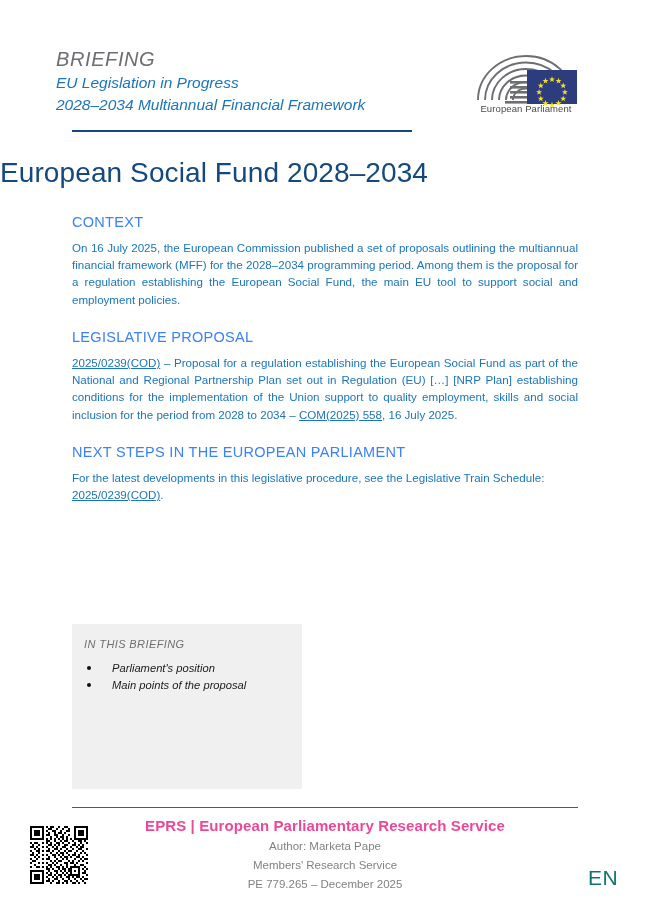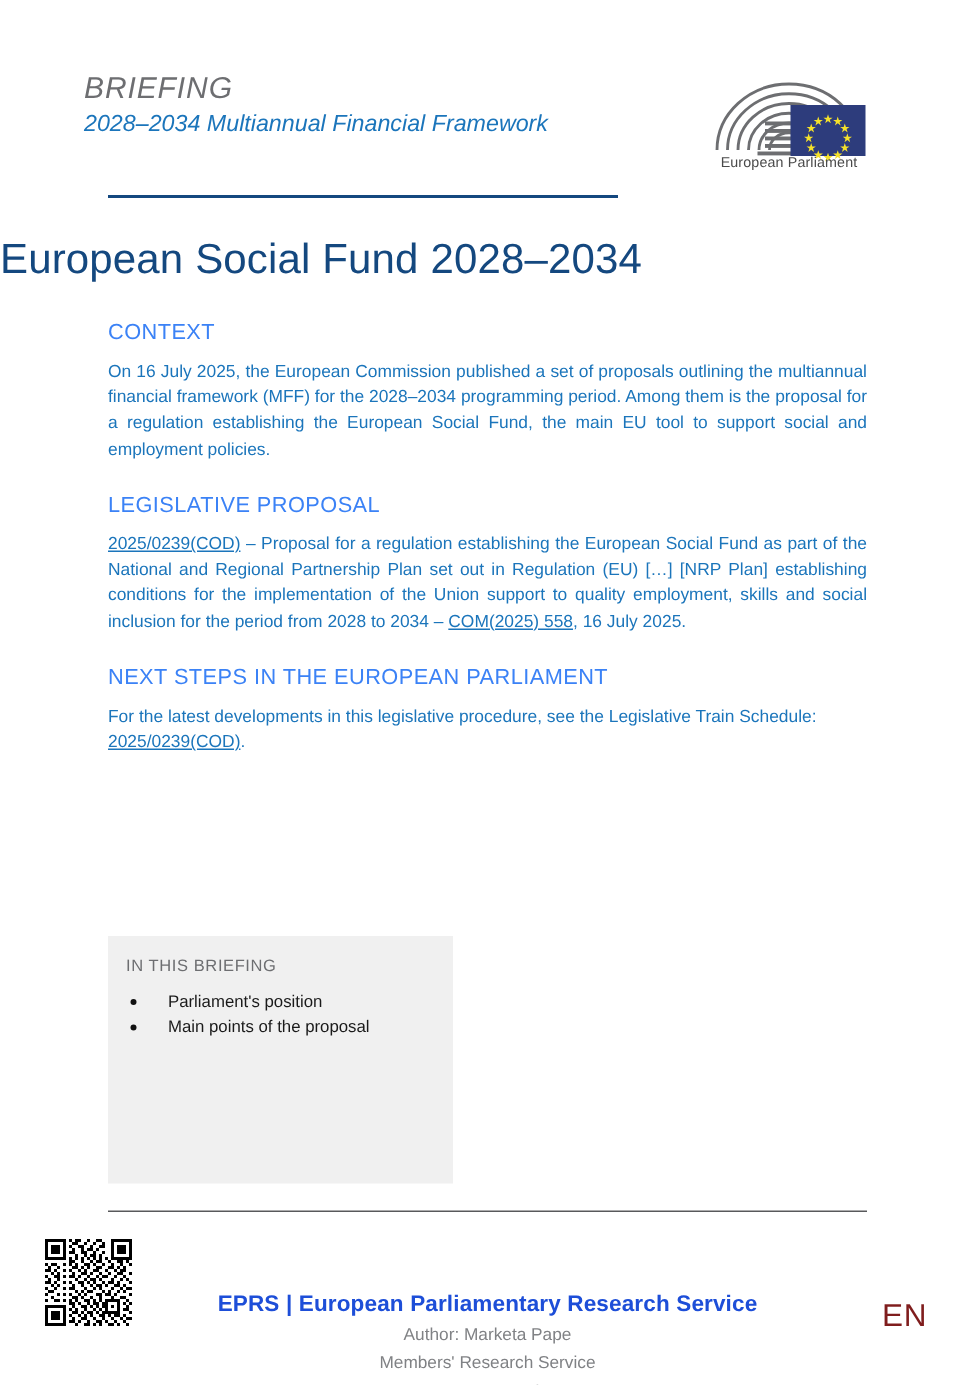--- a/index.html
+++ b/index.html
@@ -110,20 +110,21 @@
   #section-next-steps .section-body { text-align: left; }
 
   
   #briefing-box {
     position: absolute;
     left: 72px;
     top: 624px;
     width: 230px;
     height: 165px;
     background: #f0f0f0;
+    font-style: italic;
   }
   #briefing-box-title {
     position: absolute;
     left: 12px;
     top: 14px;
     font-size: 11px;
     color: #6d6e71;
     letter-spacing: 0.4px;
   }
   #briefing-list {
@@ -163,24 +164,23 @@
   #footer-block {
     position: absolute;
     left: 72px;
     top: 815px;
     width: 506px;
     text-align: center;
   }
   #eprs-line {
     font-size: 15px;
     font-weight: bold;
-    color: #1d4ed8;
+    color: #ec4899;
     line-height: 22px;
     letter-spacing: 0.1px;
-    margin-top: 44px;
   }
   .footer-meta {
     font-size: 11.5px;
     color: #808285;
     line-height: 19px;
   }
 
   
   #qr-code {
     position: absolute;
@@ -190,29 +190,30 @@
     height: 58px;
   }
   #qr-code svg { display: block; }
 
   
   #language-indicator {
     position: absolute;
     left: 588px;
     top: 866px;
     font-size: 21px;
-    color: #7f1d1d;
+    color: #0f766e;
     letter-spacing: 0.5px;
   }
 </style>
 </head>
 <body>
 
 <div id="header-block">
   <div id="briefing-label">BRIEFING</div>
+  <div class="header-sub">EU Legislation in Progress</div>
   <div class="header-sub">2028–2034 Multiannual Financial Framework</div>
 </div>
 <div id="header-rule"></div>
 
 <div id="ep-logo">
   <svg width="112" height="72" viewBox="0 0 112 72" xmlns="http://www.w3.org/2000/svg">
     <g fill="none" stroke="#6d6e71" stroke-width="1.9">
       <path d="M8 56 A48 44 0 0 1 104 56"></path>
       <path d="M15 56 A41 37.5 0 0 1 97 56"></path>
       <path d="M22 56 A34 31 0 0 1 90 56"></path>

